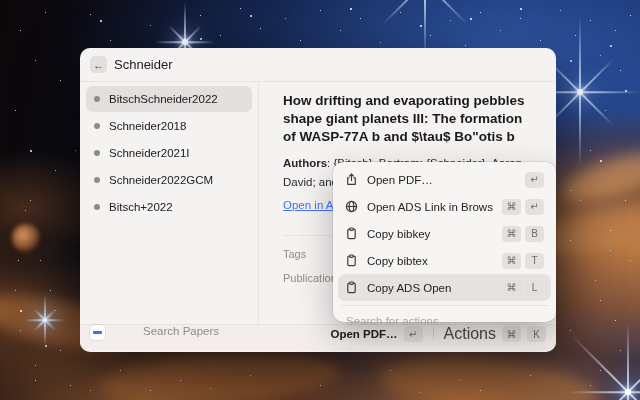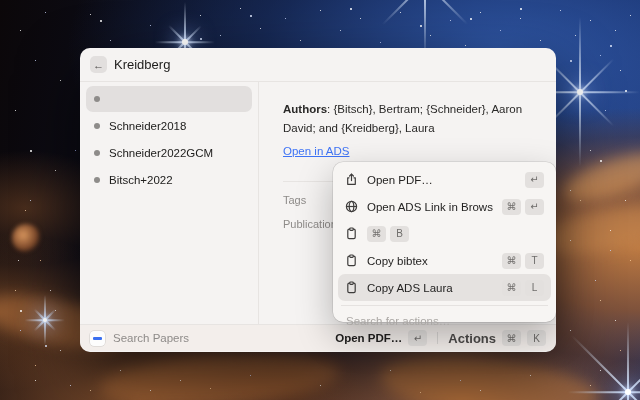--- a/index.html
+++ b/index.html
@@ -80,33 +80,33 @@
   .li-label { font-size:11.5px; color:#21201f; white-space:nowrap; overflow:hidden; }
 
   .detail { flex:1; padding:10px 16px 0 24px; }
   .paper-title { width:254px; font-size:13.5px; line-height:18px; font-weight:700; color:#1b1a19; }
   .authors { width:254px; margin-top:8px; font-size:11.5px; line-height:19px; color:#2a2928; }
   .authors b { font-weight:700; }
   .ads-link { display:inline-block; margin-top:7px; font-size:11.5px; color:#3e73f5; text-decoration:underline; font-weight:500; }
   .detail-divider { width:254px; height:1px; background:#e7e4e2; margin-top:22px; }
   .meta-label { font-size:11px; color:#8e8b89; margin-top:12px; }
 
-  .win-footer { height:27px; border-top:1px solid #e7e4e2; display:flex; align-items:center; padding:0 10px;
-    background:#f3eeeb; border-radius:0 0 10px 10px; }
+  .win-footer { height:27px; border-top:1px solid #e7e4e2; display:flex; align-items:flex-start; padding:0 10px;
+    background:#f3eeeb; border-radius:0 0 10px 10px;gap:30px; }
   .app-icon { width:15px; height:15px; border-radius:4px; background:#fdfdfd; box-shadow:0 0 0 .5px rgba(0,0,0,.15);
     display:flex; align-items:center; justify-content:center; }
   .app-icon i { display:block; width:9px; height:3px; border-radius:1px; background:#3a6ff0; }
   .app-name { margin-left:8px; font-size:11.5px; color:#8e8b89; }
   .footer-right { margin-left:auto; display:flex; align-items:center; gap:6px; }
   .primary-action { font-size:11.5px; font-weight:700; color:#21201f; }
   kbd { display:inline-flex; align-items:center; justify-content:center; min-width:19px; height:16px; padding:0 4px;
     border-radius:4px; background:#e3e0de; color:#6e6c6a; font-family:"Liberation Sans","DejaVu Sans",sans-serif;
     font-size:10px; }
   .footer-sep { width:1px; height:12px; background:#d8d5d3; margin:0 4px; }
-  .actions-label { font-size:13px; font-weight:700; color:#4c4a49; }
+  .actions-label { font-size:16px; font-weight:400; color:#4c4a49; }
 
   
   #menu { position:absolute; left:333px; top:162px; width:223px; height:160px; border-radius:10px;
     background:#f7f5f3; box-shadow:0 0 0 .5px rgba(0,0,0,.15), 0 14px 36px rgba(0,0,0,.28); padding:4px 5px; z-index:5; }
   .menu-item { height:27px; display:flex; align-items:center; gap:9px; padding:0 7px; border-radius:7px; }
   .menu-item.selected { background:#e5e2e0; }
   .mi-icon { width:13px; height:13px; flex:0 0 auto; display:flex; align-items:center; justify-content:center; color:#3e3c3b; }
   .mi-icon svg { display:block; }
   .mi-label { font-size:11.5px; color:#242322; flex:1; white-space:nowrap; overflow:hidden; }
   .mi-keys { display:flex; gap:4px; }
@@ -164,43 +164,49 @@
     <div class="core"></div>
   </div>
 </div>
 
 <div id="window">
 
   <div class="win-header">
     <div class="back-btn">
       <span>←</span>
     </div>
-    <div class="query">Kreidberg</div>
+    <div class="query">Schneider</div>
   </div>
 
   <div class="win-body">
     <div class="paper-list">
       <div class="list-item selected">
         <span class="dot"></span>
+        <span class="li-label">BitschSchneider2022</span>
       </div>
       <div class="list-item">
         <span class="dot"></span>
         <span class="li-label">Schneider2018</span>
       </div>
       <div class="list-item">
         <span class="dot"></span>
+        <span class="li-label">Schneider2021I</span>
+      </div>
+      <div class="list-item">
+        <span class="dot"></span>
         <span class="li-label">Schneider2022GCM</span>
       </div>
       <div class="list-item">
         <span class="dot"></span>
         <span class="li-label">Bitsch+2022</span>
       </div>
     </div>
 
     <div class="detail">
+      <div class="paper-title">How drifting and evaporating pebbles shape giant planets III: The formation of WASP-77A b and $\tau$ Bo"otis b</div>
       <div class="authors">
         <b>Authors</b><span>: {Bitsch}, Bertram; {Schneider}, Aaron David; and {Kreidberg}, Laura</span>
       </div>
       <a class="ads-link">Open in ADS</a>
       <div class="detail-divider"></div>
       <div class="meta-label">Tags</div>
       <div class="meta-label">Publication Date</div>
     </div>
   </div>
 
@@ -250,20 +256,21 @@
     </span>
   </div>
 
   <div class="menu-item">
     <span class="mi-icon">
       <svg width="13" height="13" viewBox="0 0 13 13" fill="none" stroke="#3e3c3b" stroke-width="1.2" stroke-linejoin="round">
         <rect x="2.8" y="2.2" width="7.4" height="9.4" rx="1.4"></rect>
           <rect x="4.8" y="1" width="3.4" height="2.4" rx="0.8" fill="#f7f5f3"></rect>
       </svg>
     </span>
+    <span class="mi-label">Copy bibkey</span>
     <span class="mi-keys">
       <kbd>⌘</kbd>
       <kbd>B</kbd>
     </span>
   </div>
 
   <div class="menu-item">
     <span class="mi-icon">
       <svg width="13" height="13" viewBox="0 0 13 13" fill="none" stroke="#3e3c3b" stroke-width="1.2" stroke-linejoin="round">
         <rect x="2.8" y="2.2" width="7.4" height="9.4" rx="1.4"></rect>
@@ -277,21 +284,21 @@
     </span>
   </div>
 
   <div class="menu-item selected">
     <span class="mi-icon">
       <svg width="13" height="13" viewBox="0 0 13 13" fill="none" stroke="#3e3c3b" stroke-width="1.2" stroke-linejoin="round">
         <rect x="2.8" y="2.2" width="7.4" height="9.4" rx="1.4"></rect>
           <rect x="4.8" y="1" width="3.4" height="2.4" rx="0.8" fill="#e5e2e0"></rect>
       </svg>
     </span>
-    <span class="mi-label">Copy ADS Laura</span>
+    <span class="mi-label">Copy ADS Open</span>
     <span class="mi-keys">
       <kbd>⌘</kbd>
       <kbd>L</kbd>
     </span>
   </div>
 
   <div class="menu-divider"></div>
   <div class="menu-search">Search for actions…</div>
 </div>
 

